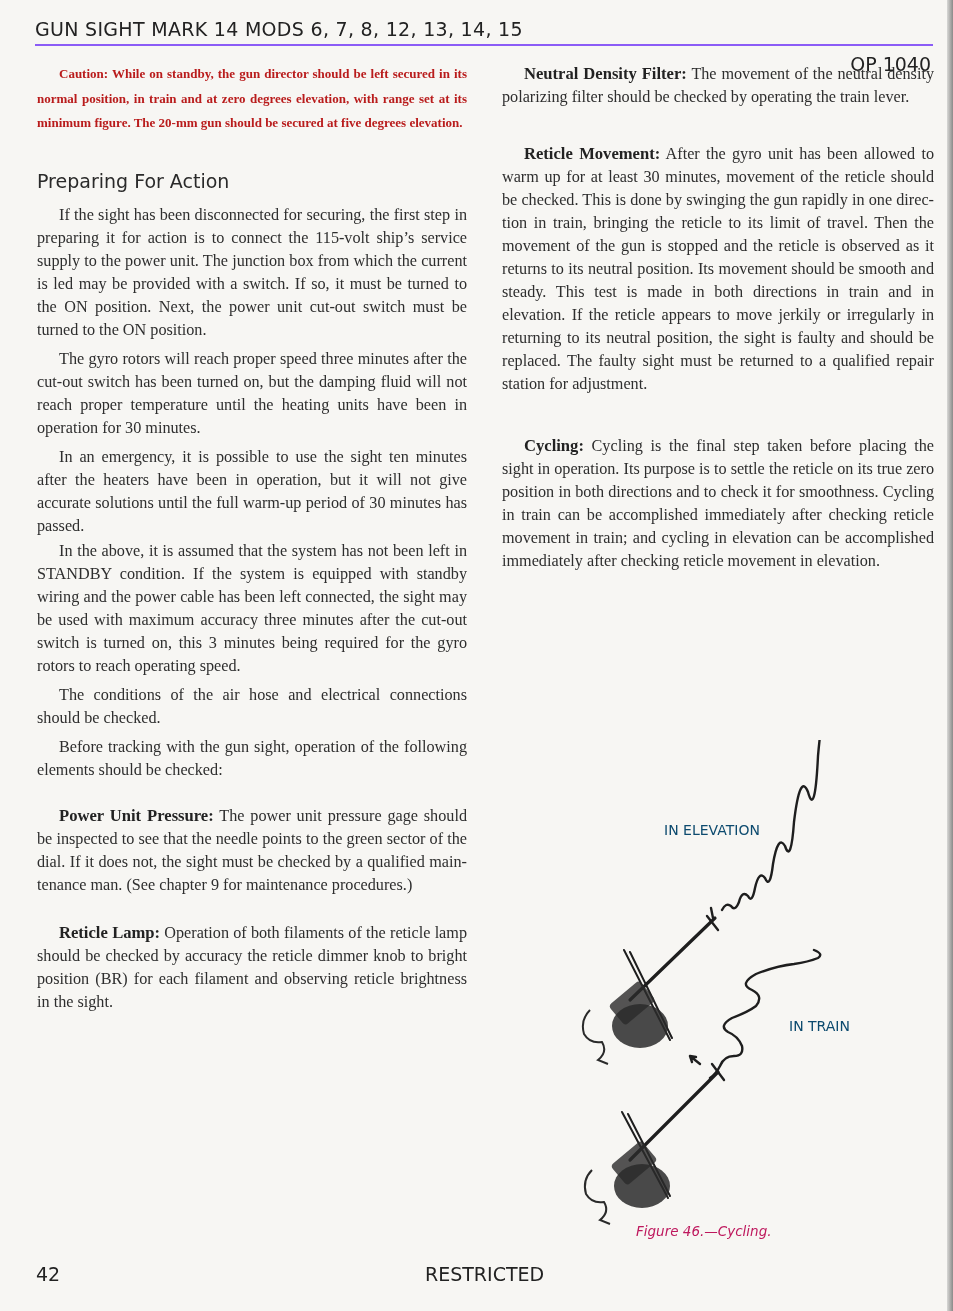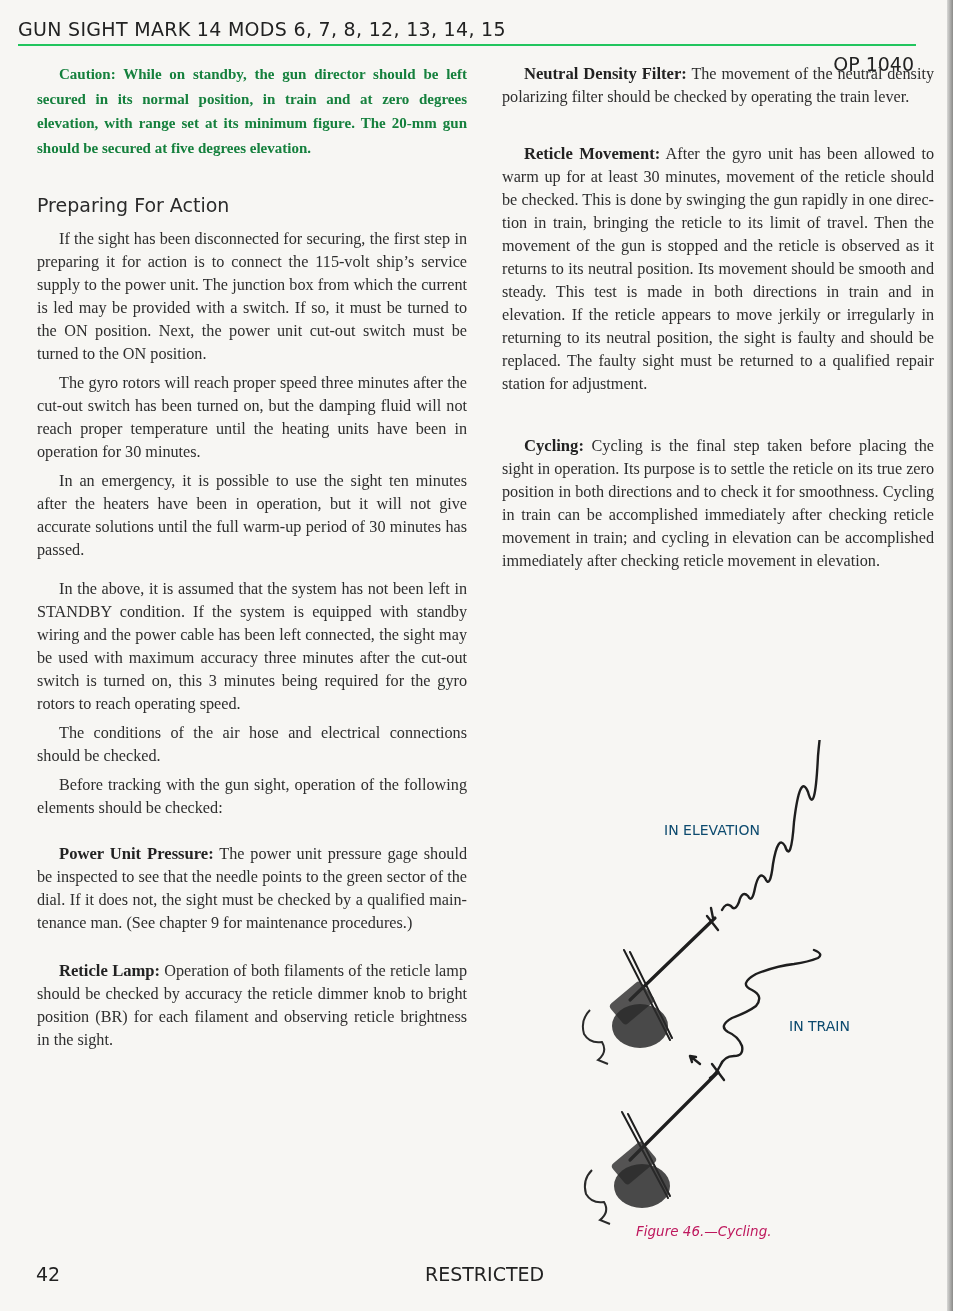--- a/index.html
+++ b/index.html
@@ -3,34 +3,34 @@
 <meta charset="utf-8">
 <style>
   html, body { margin:0; padding:0; }
   body {
     width:953px; height:1311px; overflow:hidden; position:relative;
     background:#f7f6f3; color:#2e2e2e;
     font-family:"Liberation Serif","DejaVu Serif",serif;
   }
   .page-edge { position:absolute; right:0; top:0; width:6px; height:1311px;
     background:linear-gradient(to right,#d8d8d6,#8a8a88); }
-  .header { position:absolute; left:18px; top:18px; width:898px; height:26px;
-    border-bottom:2px solid #22c55e; }
+  .header { position:absolute; left:35px; top:18px; width:898px; height:26px;
+    border-bottom:2px solid #8b5cf6; }
   .header .title { position:absolute; left:0; top:0;
     font-family:"DejaVu Sans","Liberation Sans",sans-serif; font-size:19px;
     letter-spacing:0.3px; color:#222; font-weight:normal; }
   .header .code { position:absolute; right:2px; top:0;
     font-family:"DejaVu Sans","Liberation Sans",sans-serif; font-size:19px; color:#222;margin-top:35px; }
   .col { position:absolute; top:62px; }
   .col.left { left:37px; width:430px; }
   .col.right { left:502px; width:432px; }
   p { margin:0; font-size:16.2px; line-height:23px; text-align:justify;
     text-indent:0; hyphens:manual; }
   p.indent { text-indent:22px; }
-  .caution { font-weight:bold; font-size:15px; line-height:24.5px; color:#15803d; }
+  .caution { font-weight:bold; font-size:13px; line-height:24.5px; color:#b91c1c; }
   .caution .lead { font-weight:bold; }
   h2 { margin:0; font-family:"DejaVu Sans","Liberation Sans",sans-serif;
     font-weight:normal; font-size:19px; color:#2a2a2a; }
   b.lead { font-weight:bold; color:#222; font-size:16.6px; }
   .figure { position:absolute; left:560px; top:740px; width:330px; height:490px; }
   .fig-label { position:absolute; font-family:"DejaVu Sans","Liberation Sans",sans-serif;
     font-size:14px; color:#0c4a6e; }
   .caption { position:absolute; left:636px; top:1223px;
     font-family:"DejaVu Sans","Liberation Sans",sans-serif; font-style:italic; font-size:13.5px; color:#be185d; }
   .footer-page { position:absolute; left:36px; top:1263px;
@@ -52,21 +52,21 @@
   <p class="caution indent">
     <span class="lead">Caution:</span>
     <span>While on standby, the gun director should be left secured in its normal position, in train and at zero degrees elevation, with range set at its minimum figure. The 20-mm gun should be secured at five degrees elevation.</span>
   </p>
 
   <h2 style="margin-top:34px;margin-bottom:12px;">Preparing For Action</h2>
 
   <p class="indent">If the sight has been disconnected for securing, the first step in preparing it for action is to con­nect the 115-volt ship’s service supply to the power unit. The junction box from which the current is led may be provided with a switch. If so, it must be turned to the ON position. Next, the power unit cut-out switch must be turned to the ON position.</p>
   <p class="indent" style="margin-top:6px;">The gyro rotors will reach proper speed three minutes after the cut-out switch has been turned on, but the damping fluid will not reach proper temperature until the heating units have been in operation for 30 minutes.</p>
   <p class="indent" style="margin-top:6px;">In an emergency, it is possible to use the sight ten minutes after the heaters have been in operation, but it will not give accurate solutions until the full warm-up period of 30 minutes has passed.</p>
-  <p class="indent" style="margin-top:16px;">In the above, it is assumed that the system has not been left in STANDBY condition. If the system is equipped with standby wiring and the power cable has been left connected, the sight may be used with maximum accuracy three minutes after the cut-out switch is turned on, this 3 min­utes being required for the gyro rotors to reach operating speed.</p>
+  <p class="indent" style="margin-top:2px;">In the above, it is assumed that the system has not been left in STANDBY condition. If the system is equipped with standby wiring and the power cable has been left connected, the sight may be used with maximum accuracy three minutes after the cut-out switch is turned on, this 3 min­utes being required for the gyro rotors to reach operating speed.</p>
   <p class="indent" style="margin-top:6px;">The conditions of the air hose and electrical con­nections should be checked.</p>
   <p class="indent" style="margin-top:6px;">Before tracking with the gun sight, operation of the following elements should be checked:</p>
 
   <p class="indent" style="margin-top:22px;">
     <b class="lead">Power Unit Pressure:</b>
     <span>The power unit pres­sure gage should be inspected to see that the needle points to the green sector of the dial. If it does not, the sight must be checked by a qualified main­tenance man. (See chapter 9 for maintenance procedures.)</span>
   </p>
   <p class="indent" style="margin-top:24px;">
     <b class="lead">Reticle Lamp:</b>
     <span>Operation of both filaments of the reticle lamp should be checked by accuracy the reticle dimmer knob to bright position (BR) for each filament and observing reticle brightness in the sight.</span>

